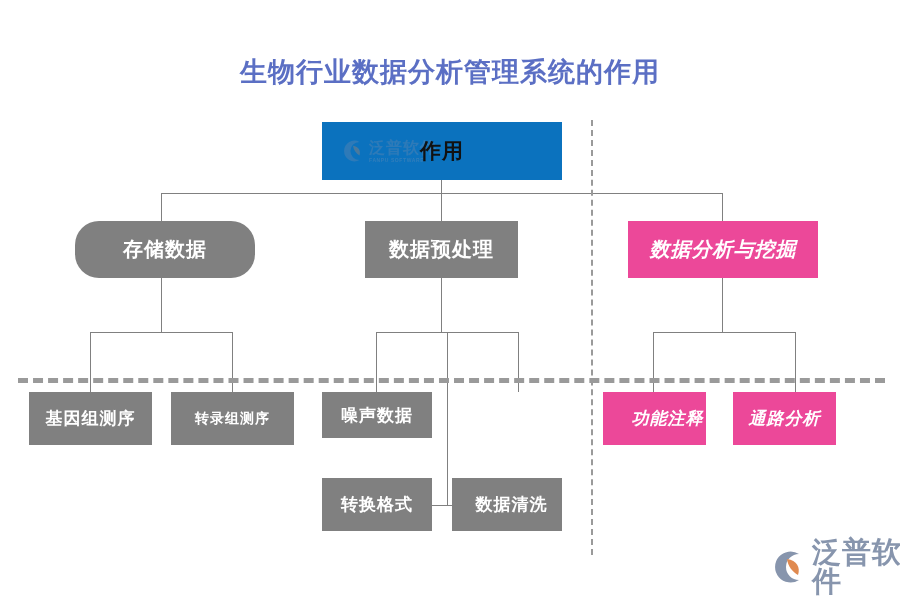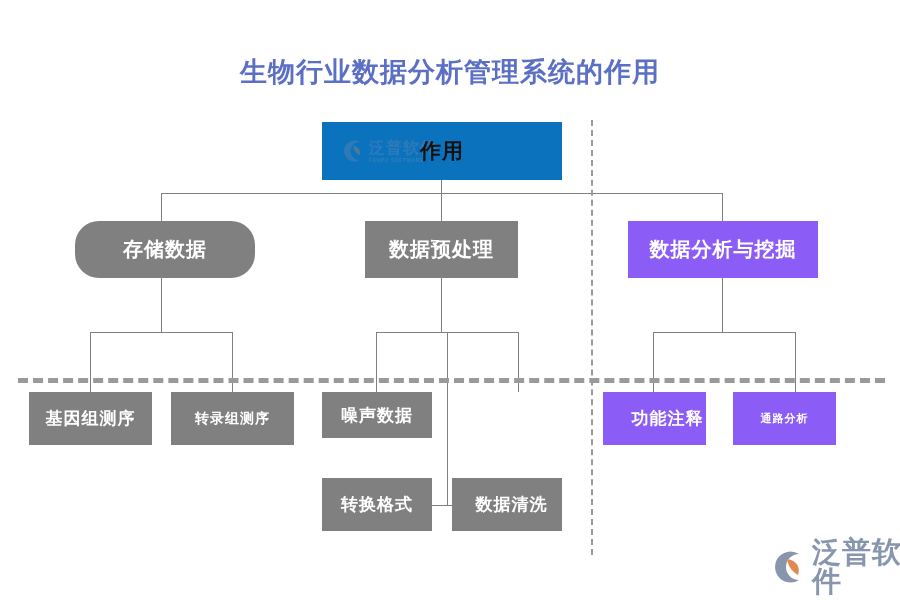--- a/index.html
+++ b/index.html
@@ -41,21 +41,21 @@
     display: flex;
     align-items: center;
     justify-content: center;
     font-weight: bold;
     color: #ffffff;
     font-family: "DejaVu Sans", "Liberation Sans", sans-serif;
     letter-spacing: 1px;
     z-index: 4;
   }
   .node.gray  { background: #808080; }
-  .node.blue  { background: #8b5cf6; }
+  .node.blue  { background: #ec4899; font-style: italic; }
   .node.root  { background: #0b72be; color: #111111; }
 
   
   .ln {
     position: absolute;
     background: #808080;
     z-index: 2;
   }
   .ln.v { width: 1px; }
   .ln.h { height: 1px; }
@@ -193,21 +193,21 @@
   </div>
   <div class="node gray" style="left:171px; top:392px; width:123px; height:53px; font-size:14px;text-align:right;">
     <span>转录组测序</span>
   </div>
   <div class="node gray" style="left:322px; top:392px; width:110px; height:46px; font-size:17px;">
     <span>噪声数据</span>
   </div>
   <div class="node blue" style="left:603px; top:392px; width:103px; height:53px; font-size:17px;padding-left:26px;">
     <span>功能注释</span>
   </div>
-  <div class="node blue" style="left:733px; top:392px; width:103px; height:53px; font-size:11px;">
+  <div class="node blue" style="left:733px; top:392px; width:103px; height:53px; font-size:17px;">
     <span>通路分析</span>
   </div>
 
   <div class="node gray" style="left:322px; top:478px; width:110px; height:53px; font-size:17px;">
     <span>转换格式</span>
   </div>
   <div class="node gray" style="left:452px; top:478px; width:110px; height:53px; font-size:17px;padding-left:9px;">
     <span>数据清洗</span>
   </div>
 

